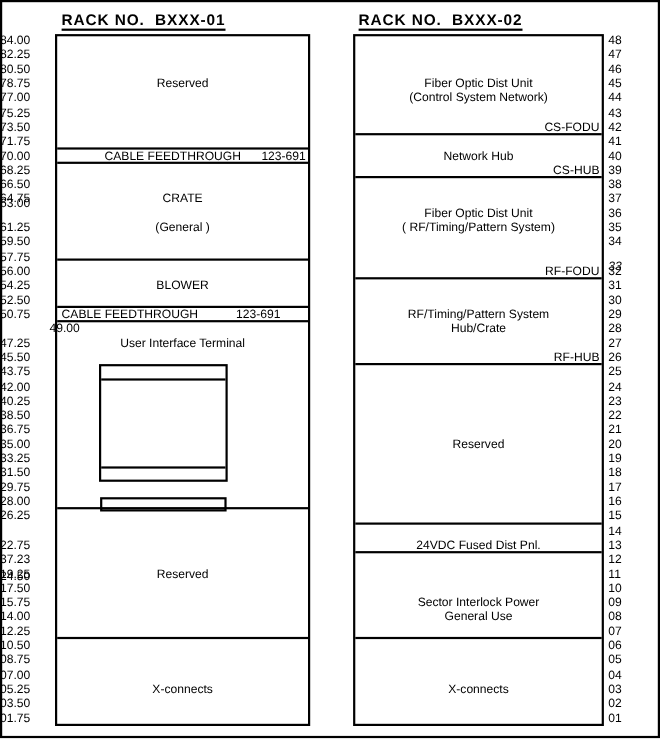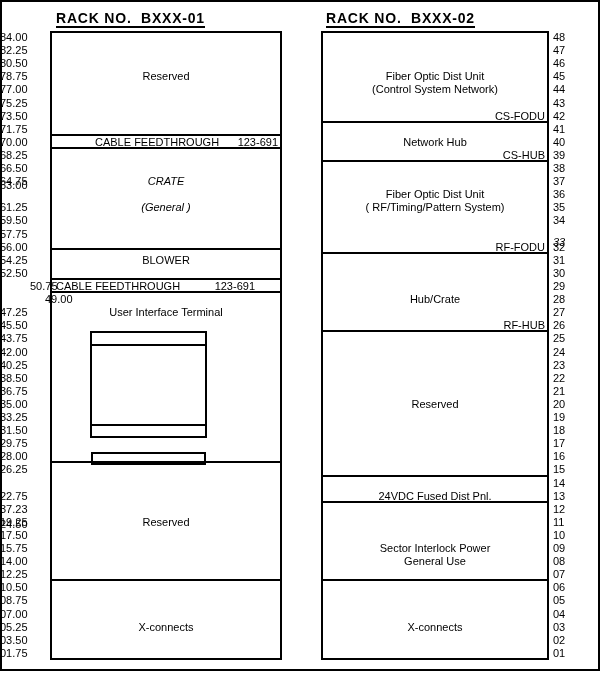--- a/index.html
+++ b/index.html
@@ -70,21 +70,21 @@
       <div class="m-line m-bottom"></div>
     </div>
     <div class="monitor-base"></div>
   <div class="section" style="top: -2px; height: 104.833px;">
         <div class="line center" style="top: 39.3125px;">Reserved</div>
       </div>
       <div class="section" style="top: 102.833px; height: 13.1042px;">
         <div class="line left" style="top: 0px; padding-left: 43px;">CABLE FEEDTHROUGH</div>
         <div class="line right" style="top: 0px; padding-right: 2px;">123-691</div>
       </div>
-      <div class="section" style="top: 115.938px; height: 101px; font-style: italic;">
+      <div class="section" style="top: 115.938px; height: 88px;">
         <div class="line center" style="top: 26.2083px;">CRATE</div>
         <div class="line center" style="top: 52.4167px;">(General )</div>
       </div>
       <div class="section" style="top: 207.667px; height: 39.3125px;">
         <div class="line center" style="top: 13.1042px;">BLOWER</div>
       </div>
       <div class="section" style="top: 246.979px; height: 13.1042px;">
         <div class="line left" style="top: 0px; padding-left: 4px;">CABLE FEEDTHROUGH</div>
         <div class="line right" style="top: 0px; padding-right: 25px;">123-691</div>
       </div>
@@ -111,21 +111,21 @@
       <div class="unit" style="top: 117.938px;">68.25</div>
       <div class="unit" style="top: 131.042px;">66.50</div>
       <div class="unit" style="top: 144.146px;">64.75</div>
       <div class="unit" style="top: 148px;">63.00</div>
       <div class="unit" style="top: 170.354px;">61.25</div>
       <div class="unit" style="top: 183.458px;">59.50</div>
       <div class="unit" style="top: 196.562px;">57.75</div>
       <div class="unit" style="top: 209.667px;">56.00</div>
       <div class="unit" style="top: 222.771px;">54.25</div>
       <div class="unit" style="top: 235.875px;">52.50</div>
-      <div class="unit" style="top: 248.979px; padding-left: 30px;">50.75</div>
+      <div class="unit" style="top: 248.979px;">50.75</div>
       <div class="unit" style="top: 262.083px; padding-left: 45px;">49.00</div>
       <div class="unit" style="top: 275.188px;">47.25</div>
       <div class="unit" style="top: 288.292px;">45.50</div>
       <div class="unit" style="top: 301.396px;">43.75</div>
       <div class="unit" style="top: 314.5px;">42.00</div>
       <div class="unit" style="top: 327.604px;">40.25</div>
       <div class="unit" style="top: 340.708px;">38.50</div>
       <div class="unit" style="top: 353.812px;">36.75</div>
       <div class="unit" style="top: 366.917px;">35.00</div>
       <div class="unit" style="top: 380.021px;">33.25</div>
@@ -161,20 +161,21 @@
       <div class="section" style="top: 89.7292px; height: 39.3125px;">
         <div class="line center" style="top: 13.1042px;">Network Hub</div>
         <div class="line right" style="top: 26.2083px; padding-right: 2px;">CS-HUB</div>
       </div>
       <div class="section" style="top: 129.042px; height: 91.7292px;">
         <div class="line center" style="top: 26.2083px;">Fiber Optic Dist Unit</div>
         <div class="line center" style="top: 39.3125px;">( RF/Timing/Pattern System)</div>
         <div class="line right" style="top: 78.625px; padding-right: 2px;">RF-FODU</div>
       </div>
       <div class="section" style="top: 220.771px; height: 78.625px;">
+        <div class="line center" style="top: 26.2083px;">RF/Timing/Pattern System</div>
         <div class="line center" style="top: 39.3125px;">Hub/Crate</div>
         <div class="line right" style="top: 65.5208px; padding-right: 2px;">RF-HUB</div>
       </div>
       <div class="section" style="top: 299.396px; height: 144.146px;">
         <div class="line center" style="top: 65.5208px;">Reserved</div>
       </div>
       <div class="section" style="top: 443.542px; height: 26.2083px;">
         <div class="line center" style="top: 13.1042px;">24VDC Fused Dist Pnl.</div>
       </div>
       <div class="section" style="top: 469.75px; height: 78.625px;">

